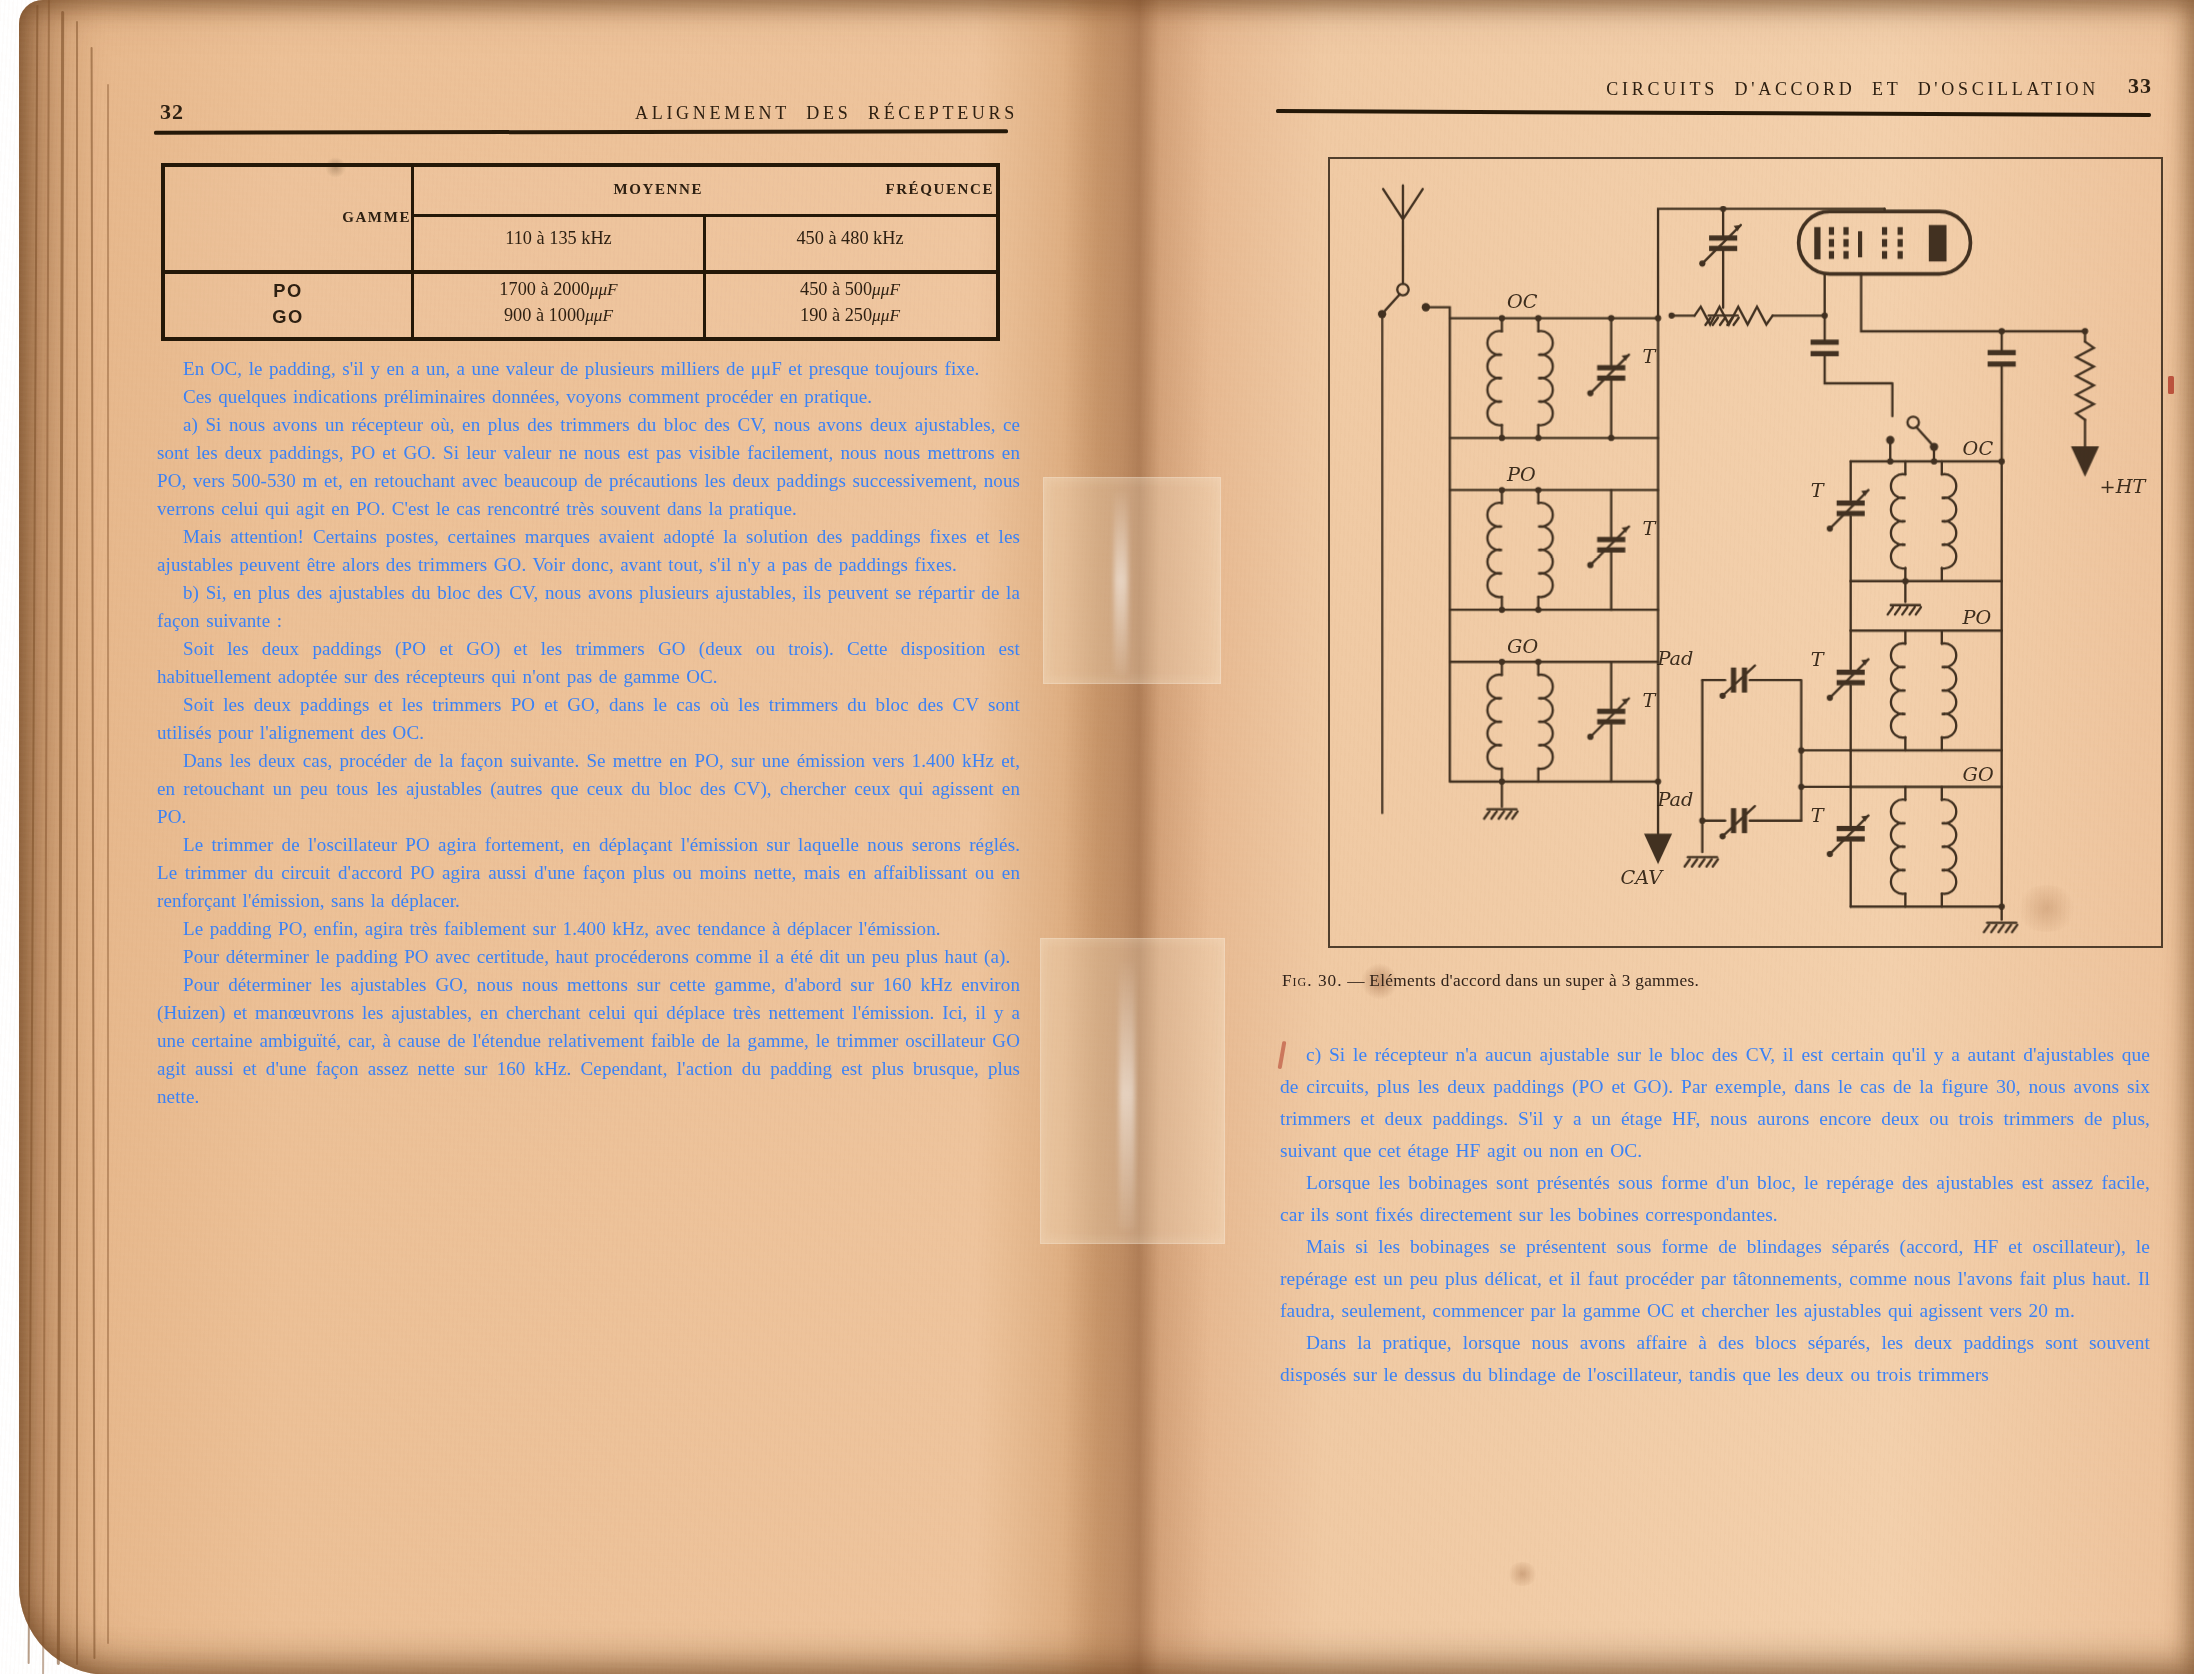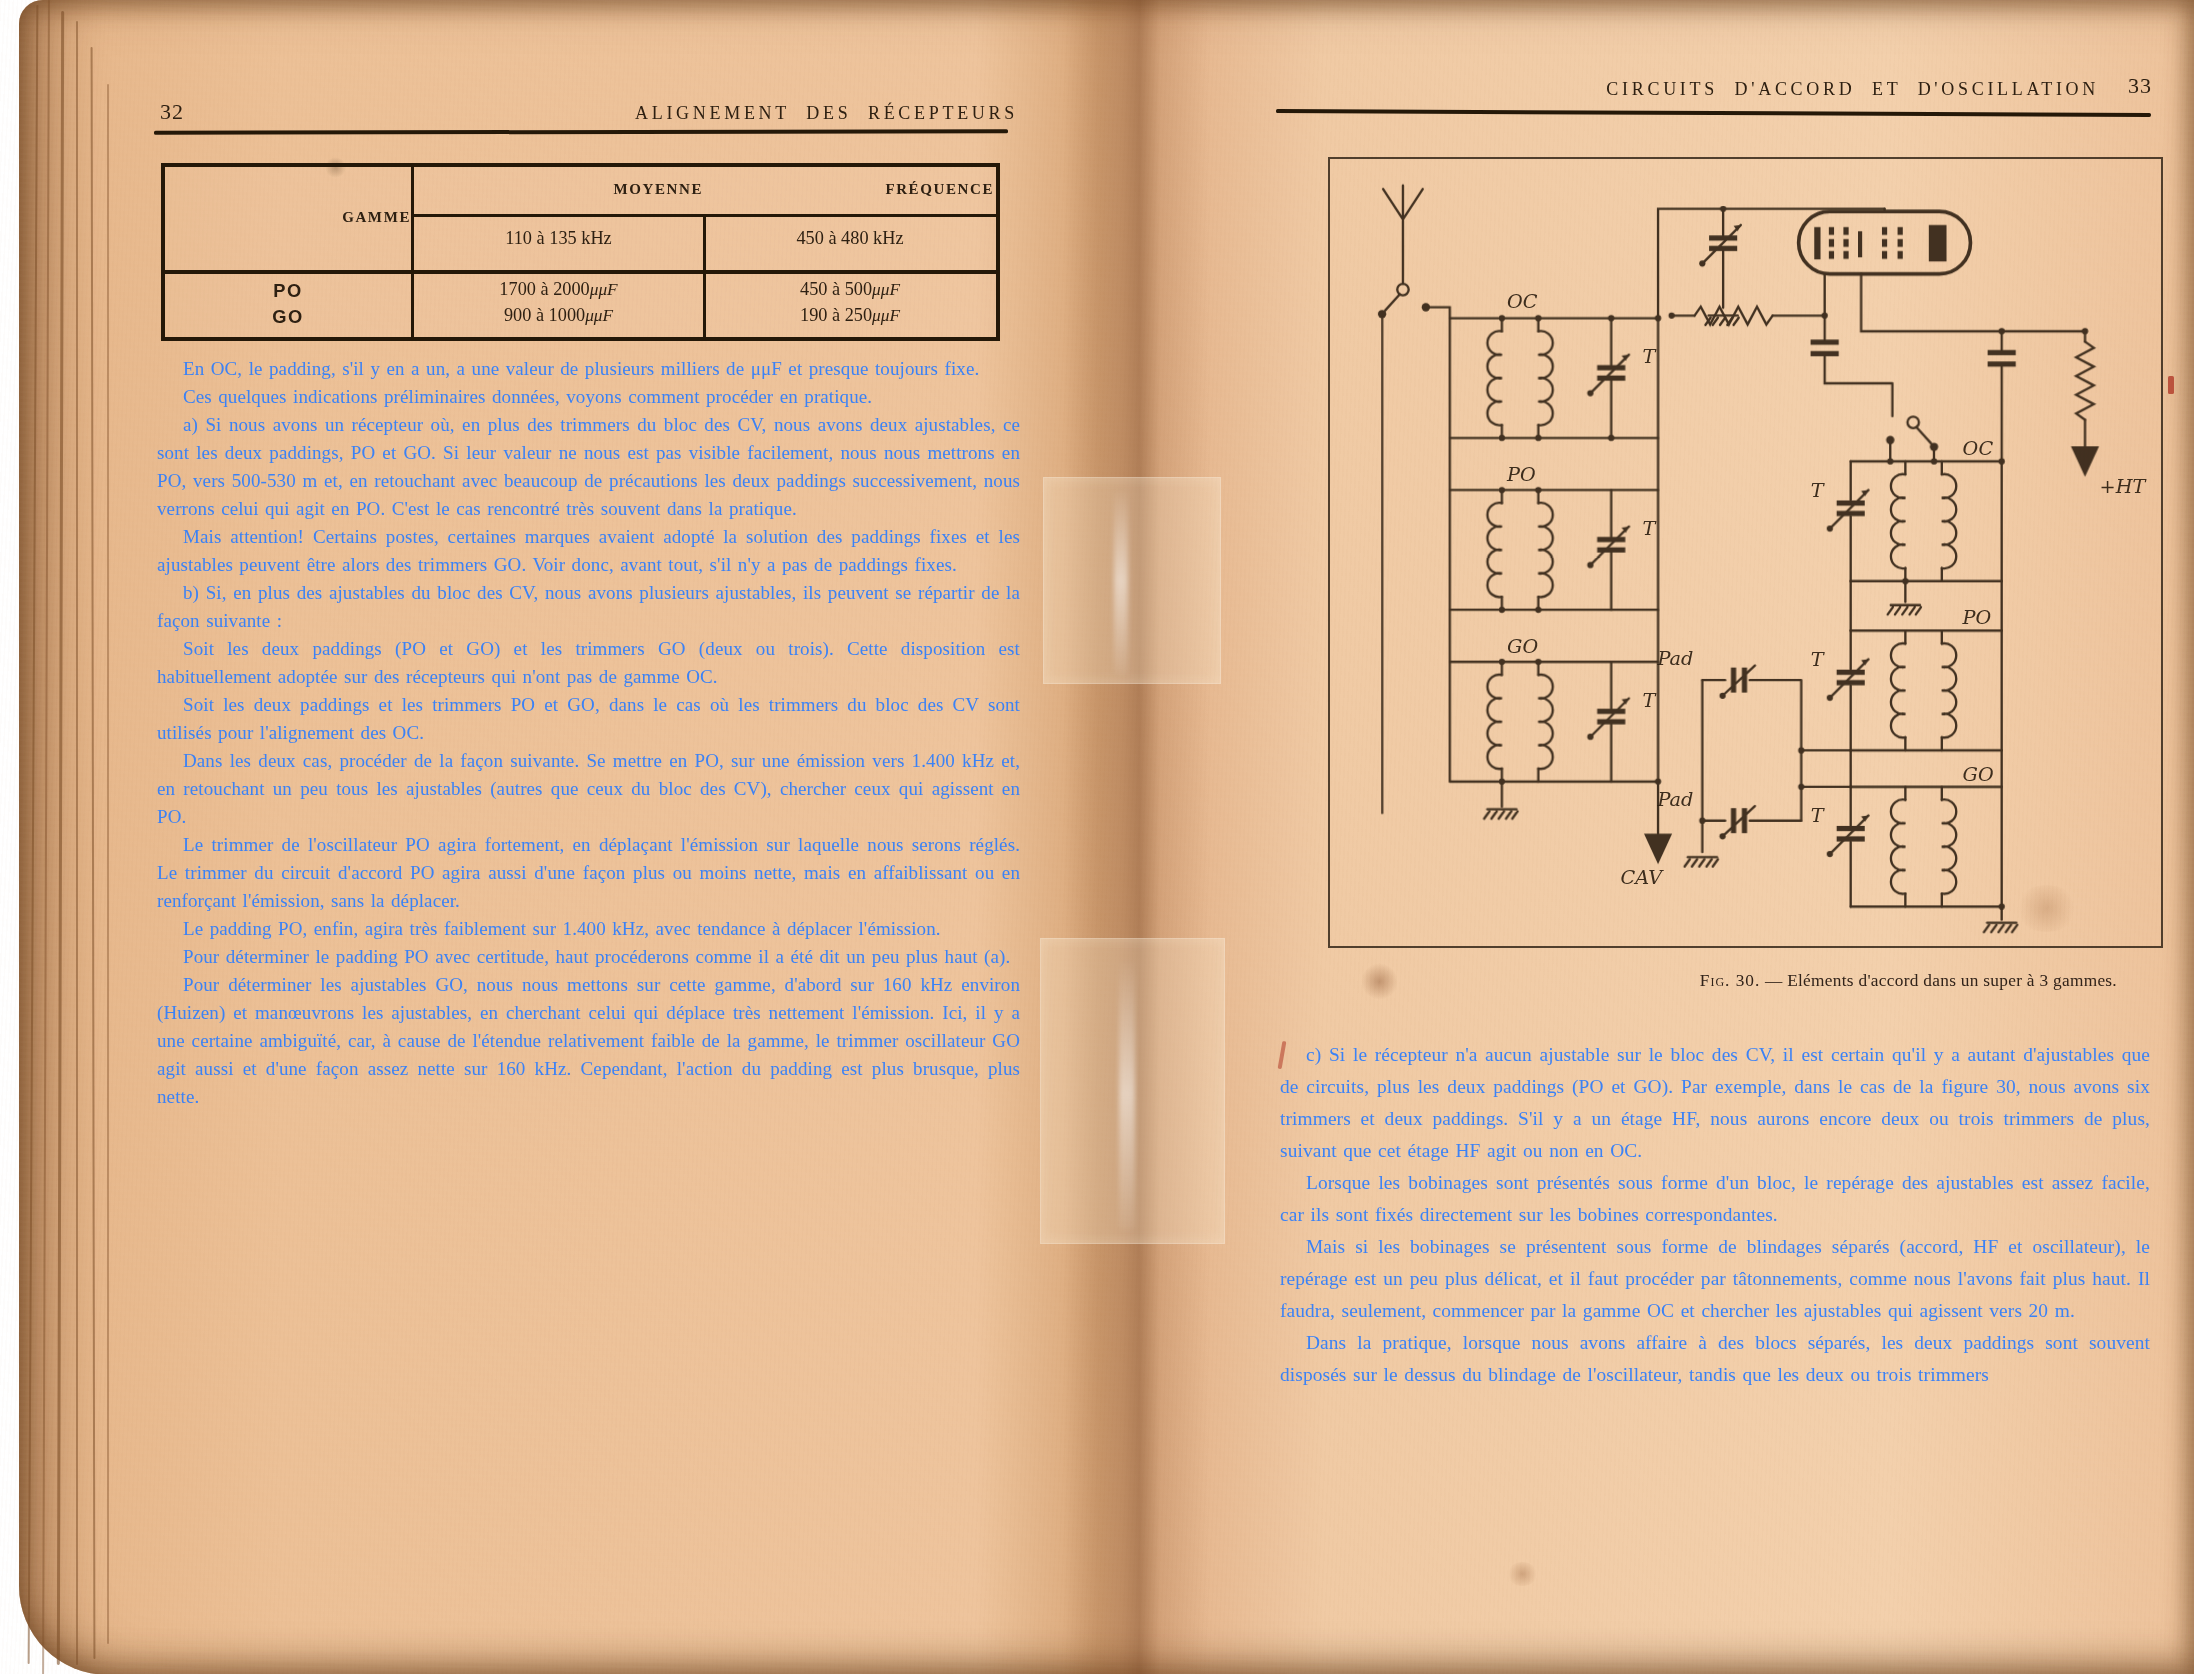--- a/index.html
+++ b/index.html
@@ -24,40 +24,40 @@
   .gutter{position:absolute;left:1063px;top:0;width:147px;height:100%;
           background:linear-gradient(90deg,transparent 0%,rgba(122,70,34,.30) 40%,rgba(110,60,26,.42) 52%,rgba(140,88,48,.18) 66%,transparent 100%);}
   .edge-line{position:absolute;background:#7c4e28;border-radius:1.6px;}
   .tape{position:absolute;background:rgba(252,238,218,.26);border:0.5px solid rgba(255,252,245,.28);
         box-shadow:inset 0 0 13.6px rgba(255,246,232,.25);}
   .shine{position:absolute;background:linear-gradient(180deg,rgba(255,255,255,.0),rgba(255,255,255,.5),rgba(255,255,255,.05));
          filter:blur(2.6px);border-radius:4.2px;}
   .stain{position:absolute;border-radius:50%;pointer-events:none;}
   .redmark{position:absolute;background:#b03a28;border-radius:1.6px;}
   
-  .pagenum{position:absolute;font-weight:normal;font-size:22px;letter-spacing:1px;color:var(--ink);}
+  .pagenum{position:absolute;font-weight:bold;font-size:22px;letter-spacing:1px;color:var(--ink);}
   .runhead{position:absolute;text-align:right;font-weight:normal;font-size:18px;letter-spacing:3.7px;word-spacing:8.4px;color:var(--ink);}
   .hrule{position:absolute;background:#241808;border-radius:1.6px;}
   .bodytext{position:absolute;}
   .bodytext p{margin:0;text-indent:26px;text-align:justify;
       font-size:19px;line-height:28px;letter-spacing:0.1px;word-spacing:1.6px;color:#3b82f6;}
   .bodytext.right p{font-size:19.4px;line-height:32px;}
   
   .tbl{position:absolute;border:4.2px solid #241808;box-sizing:border-box;background:rgba(255,240,220,.06);}
   .tbl .cell{position:absolute;text-align:center;color:var(--ink);}
   .tbl .caps{font-size:15px;letter-spacing:1.6px;font-weight:bold;text-align:right;}
   .tbl .khz{font-size:18.3px;}
   .tbl .band{font-family:"Liberation Sans","DejaVu Sans",sans-serif;font-weight:bold;font-size:18.3px;letter-spacing:1.6px;}
   .tbl .val{display:flex;justify-content:center;align-items:baseline;font-size:18.3px;}
   .tbl .unit{font-style:italic;font-size:17.3px;}
   .vline,.hline{position:absolute;background:#241808;}
   
   .figure{position:absolute;border:2.1px solid rgba(40,27,15,.8);box-sizing:border-box;margin-left:46px;}
   .figure svg{display:block;width:100%;height:100%;}
-  .figcaption{position:absolute;text-align:right;font-size:17.3px;color:#31231a;letter-spacing:0.3px;}
+  .figcaption{position:absolute;text-align:left;font-size:17.3px;color:#31231a;letter-spacing:0.3px;}
   .figcaption .lead{font-variant:small-caps;letter-spacing:1px;}
 </style>
 </head>
 <body>
 
 <div class="scan">
   <div class="book"></div>
   <div class="grain"></div>
 
   <div class="edge-line" style="left:32px;top:5.2px;height:1659px;width:2.1px;opacity:.55;transform:rotate(.3deg)"></div>

